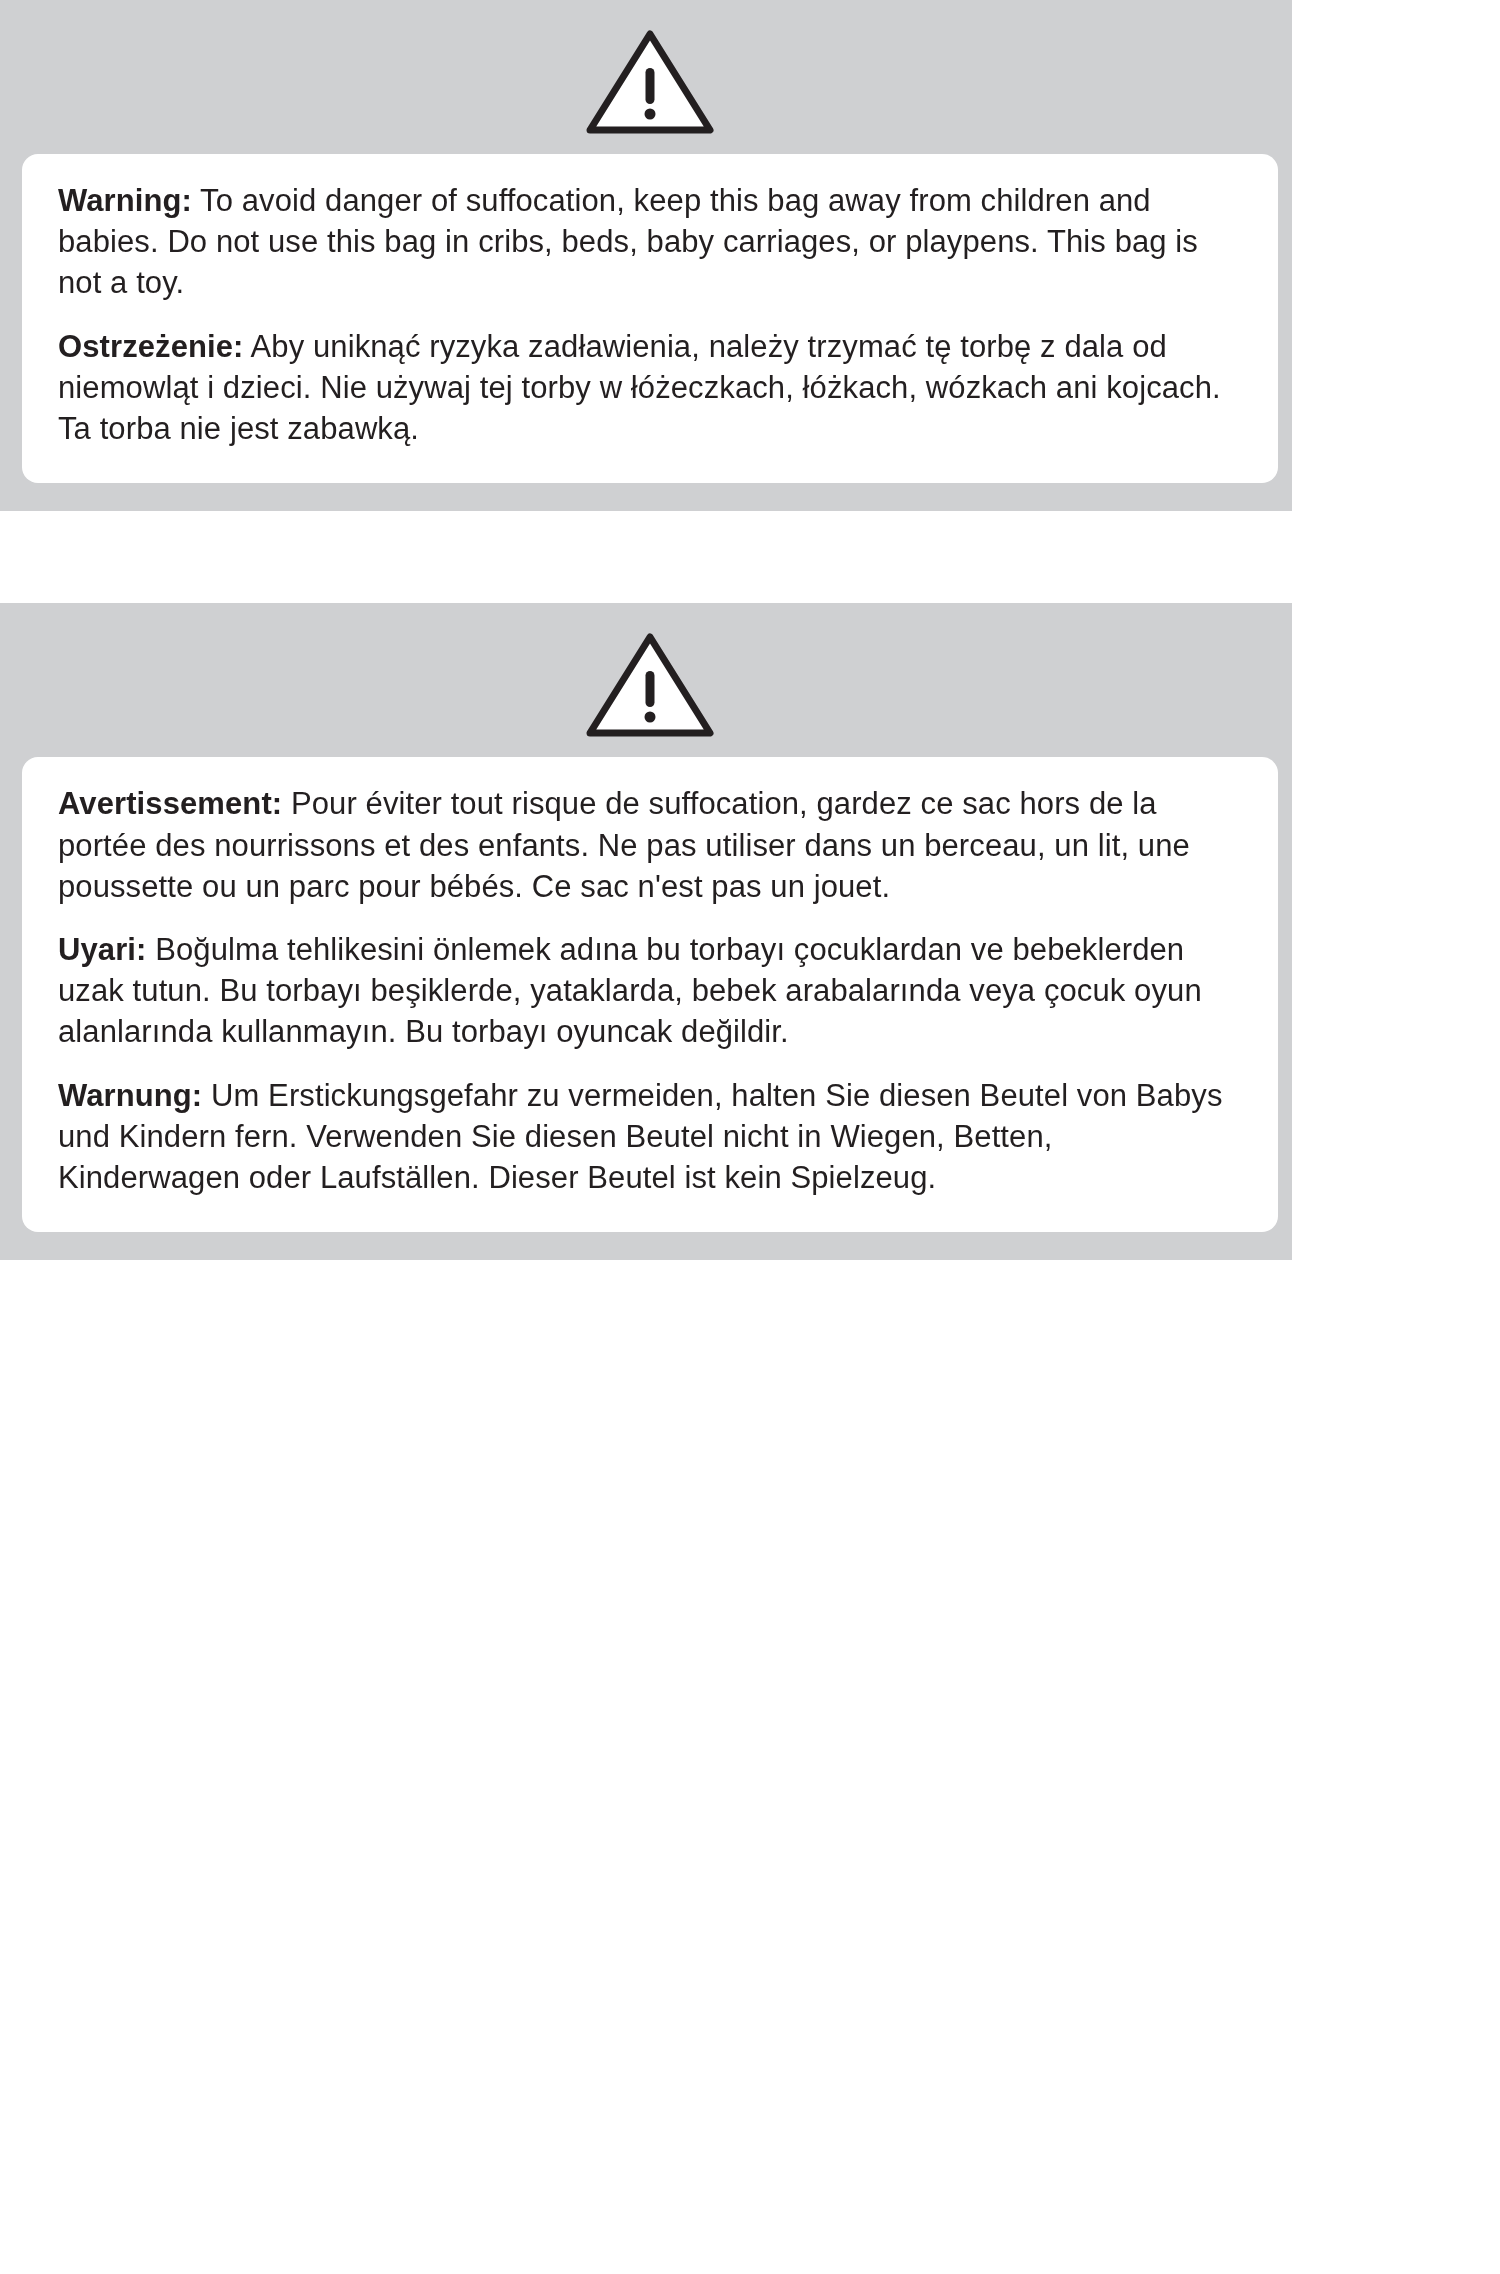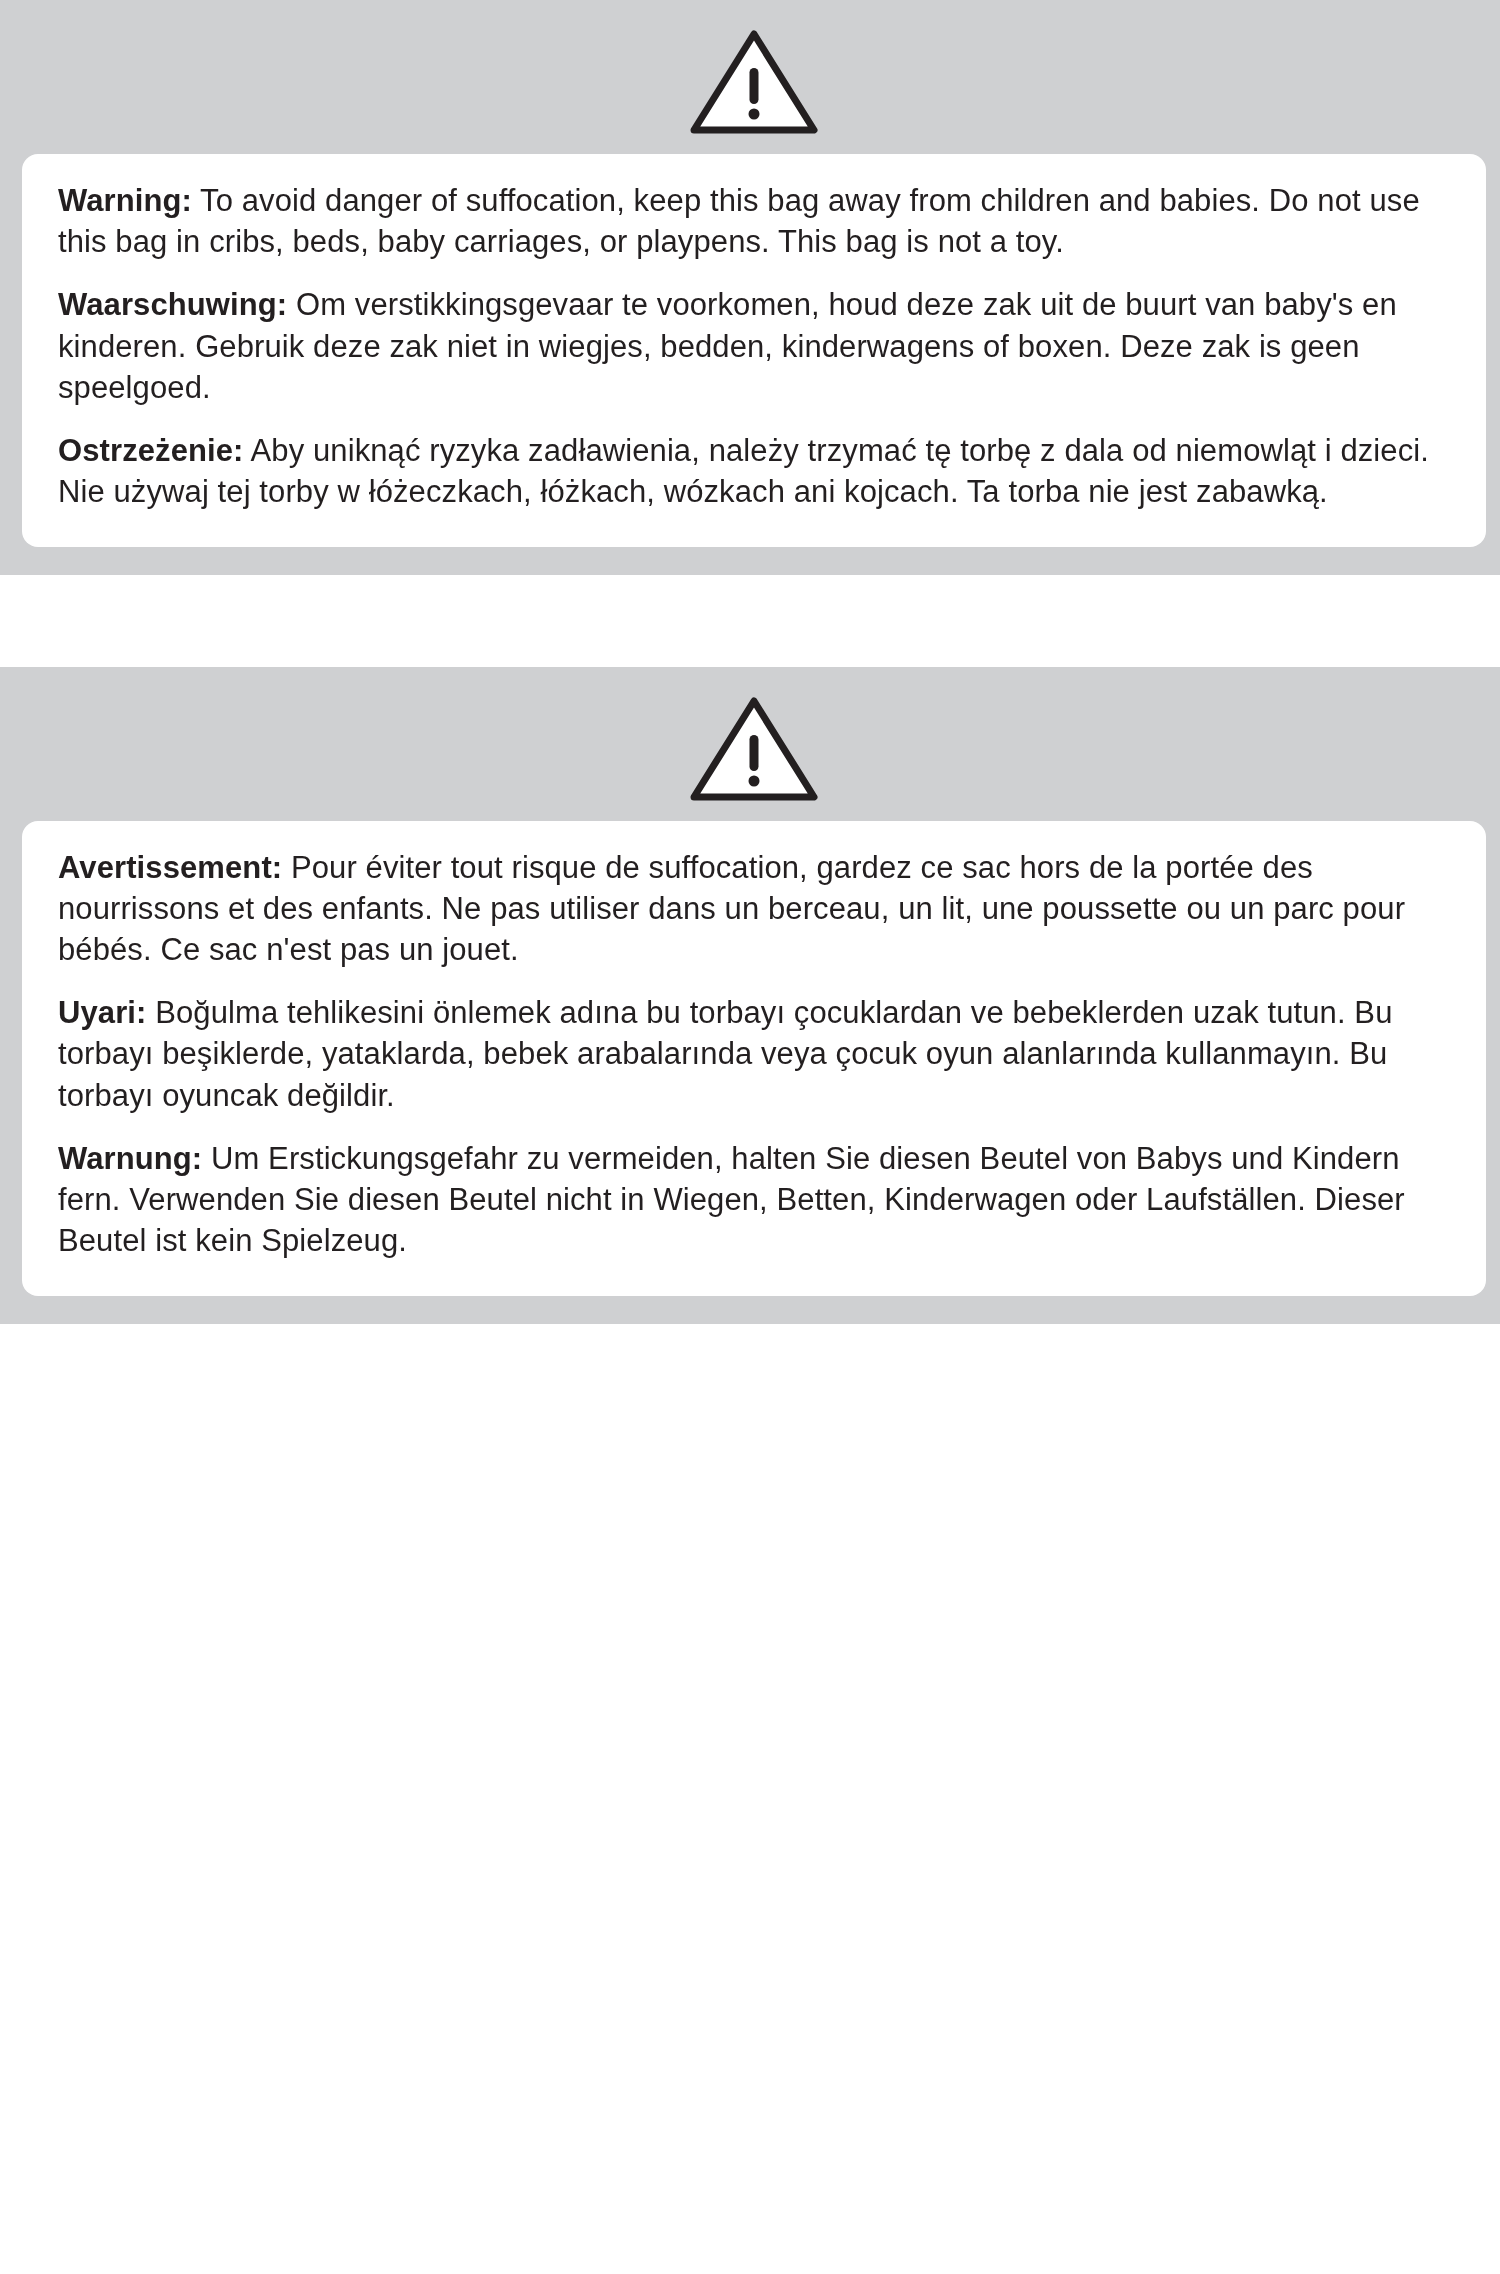--- a/index.html
+++ b/index.html
@@ -12,21 +12,21 @@
     min-height: 2274px;
     font-family: "Liberation Sans", sans-serif;
     color: #231f20;
   }
   .page {
     width: 1500px;
     box-sizing: border-box;
   }
   .panel {
     background: #cfd0d2;
-    width: 1500px;
+    width: 1292px;
     box-sizing: border-box;
     padding: 18px 14px 28px 22px;
   }
   .panel.second {
     margin-top: 92px;
   }
   .icon-wrap {
     width: 100%;
     display: flex;
     justify-content: center;
@@ -67,21 +67,20 @@
   <div class="panel">
     <div class="icon-wrap">
       <svg class="warn-triangle" viewBox="0 0 132 112" aria-hidden="true">
         <path d="M66 8 L126 104 L6 104 Z" fill="#ffffff" stroke="#231f20" stroke-width="7" stroke-linejoin="round"></path>
         <rect x="61.5" y="42" width="9" height="36" rx="4.5" fill="#231f20"></rect>
         <circle cx="66" cy="88" r="5.5" fill="#231f20"></circle>
       </svg>
     </div>
     <div class="card">
       <p class="para"><span class="lead">Warning:</span><span> To avoid danger of suffocation, keep this bag away from children and babies. Do not use this bag in cribs, beds, baby carriages, or playpens. This bag is not a toy.</span></p>
-      <p class="para"><span class="lead">Waarschuwing:</span><span> Om verstikkingsgevaar te voorkomen, houd deze zak uit de buurt van baby's en kinderen. Gebruik deze zak niet in wiegjes, bedden, kinderwagens of boxen. Deze zak is geen speelgoed.</span></p>
       <p class="para"><span class="lead">Ostrzeżenie:</span><span> Aby uniknąć ryzyka zadławienia, należy trzymać tę torbę z dala od niemowląt i dzieci. Nie używaj tej torby w łóżeczkach, łóżkach, wózkach ani kojcach. Ta torba nie jest zabawką.</span></p>
     </div>
   </div>
 
   <div class="panel second">
     <div class="icon-wrap">
       <svg class="warn-triangle" viewBox="0 0 132 112" aria-hidden="true">
         <path d="M66 8 L126 104 L6 104 Z" fill="#ffffff" stroke="#231f20" stroke-width="7" stroke-linejoin="round"></path>
         <rect x="61.5" y="42" width="9" height="36" rx="4.5" fill="#231f20"></rect>
         <circle cx="66" cy="88" r="5.5" fill="#231f20"></circle>

